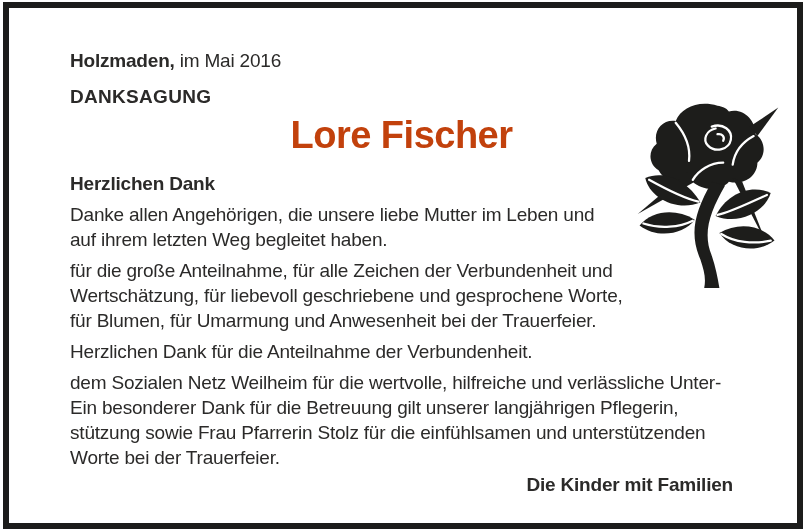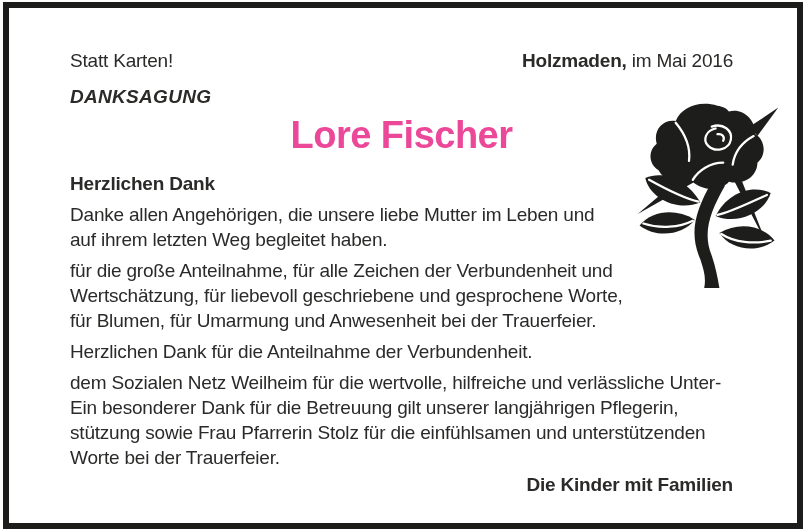--- a/index.html
+++ b/index.html
@@ -35,30 +35,29 @@
     justify-content:space-between;
     align-items:baseline;
     line-height:25px;
   }
   .bold{font-weight:bold;}
   .heading{
     font-weight:bold;
     line-height:25px;
     margin-top:11px;
     letter-spacing:0.3px;
-    font-style:italic;
   }
   .name{
     text-align:center;
     font-weight:bold;
     font-size:38px;
     line-height:46px;
     letter-spacing:-0.5px;
     margin-top:3px;
-    color:#ec4899;
+    color:#c2410c;
   }
   .dates{
     text-align:center;
     font-weight:bold;
     font-size:18px;
     line-height:24px;
     margin-top:1px;
   }
   .dates .birth{margin-right:30px;}
   .salutation{
@@ -84,21 +83,20 @@
 </style>
 </head>
 <body>
 
 <div class="page">
   <div class="frame"></div>
 
   <div class="content">
 
     <div class="topline">
-      <span>Statt Karten!</span>
       <span><span class="bold">Holzmaden,</span><span> im Mai 2016</span></span>
     </div>
 
     <div class="heading">DANKSAGUNG</div>
 
     <div class="name">Lore Fischer</div>
 
 
     <div class="salutation">Herzlichen Dank</div>
 

